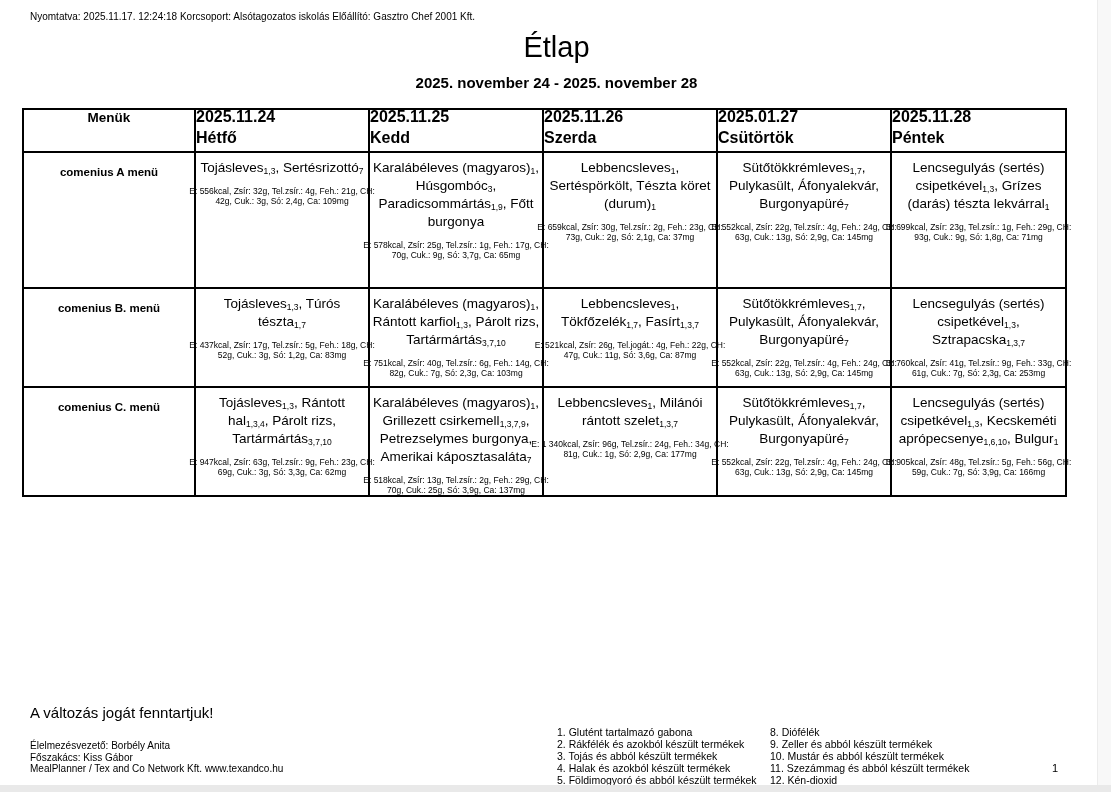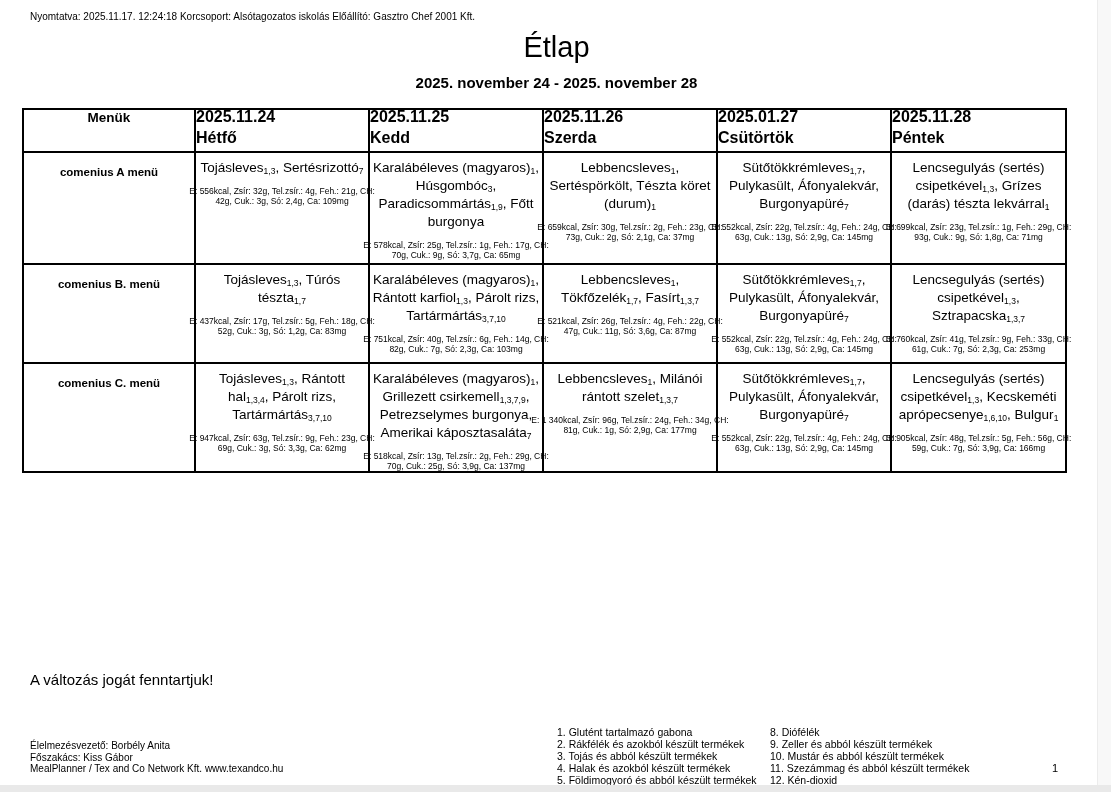--- a/index.html
+++ b/index.html
@@ -11,37 +11,37 @@
   }
   .print-info{position:absolute;left:30px;top:11px;font-size:10px;white-space:nowrap;}
   .title{position:absolute;left:35px;top:31px;width:1043px;text-align:center;
          font-size:29px;font-weight:400;margin:0;}
   .date-range{position:absolute;left:35px;top:74px;width:1043px;text-align:center;
          font-size:15px;font-weight:700;}
   table.menu-table{position:absolute;left:22px;top:108px;width:1043px;
          border-collapse:collapse;table-layout:fixed;}
   .menu-table th,.menu-table td{border:2px solid #000;padding:0;overflow:visible;}
   thead tr{height:43px;}
-  tbody tr:nth-child(1){height:112px;}
+  tbody tr:nth-child(1){height:136px;}
   tbody tr:nth-child(2){height:99px;border-radius:7px;}
   tbody tr:nth-child(3){height:84px;}
   .menu-col-header{font-size:13.5px;font-weight:700;vertical-align:top;
          padding-top:7px;text-align:center;}
   .day-header{font-size:16px;font-weight:700;vertical-align:top;padding-top:7px;
          text-align:left;}
   .day-date{line-height:13px;}
   .day-name{line-height:13px;margin-top:8px;}
   td.menu-name{font-size:11.5px;font-weight:700;vertical-align:top;
          text-align:center;padding-top:13px;}
   td.day-cell{vertical-align:top;text-align:center;}
   .dish{font-size:13.5px;line-height:18px;padding:6px 2px 0;}
   .dish sub{font-size:8.5px;line-height:0;position:relative;top:1.5px;vertical-align:baseline;}
   .nutr{font-size:8.5px;line-height:10px;width:200px;margin-top:9px;
          margin-left:calc(50% - 100px);text-align:center;white-space:normal;}
-  .disclaimer{position:absolute;left:30px;top:671px;font-size:15px;}
+  .disclaimer{position:absolute;left:30px;top:704px;font-size:15px;}
   .staff{position:absolute;left:30px;top:740px;font-size:10px;line-height:11.5px;}
   .allergens{position:absolute;left:557px;top:682px;font-size:10.5px;}
   .allergens-title{font-size:11px;font-weight:700;margin-bottom:1px;line-height:13px;}
   .allergen-cols{display:flex;margin-top:44px;}
   .allergen-col{line-height:12px;}
   #allergen-col1{width:213px;}
   .page-number{position:absolute;left:1040px;top:762px;width:30px;text-align:center;font-size:11px;}
   .v-scrollbar{position:absolute;top:0;right:0;width:13px;height:792px;
          background:#f8f8f8;border-left:1px solid #ececec;}
   .h-scrollbar{position:absolute;left:0;bottom:0;width:1111px;height:7px;background:#e9e9e9;}
@@ -120,21 +120,21 @@
         <td class="day-cell">
           <div class="dish">Tojásleves<sub>1,3</sub>, Túrós tészta<sub>1,7</sub></div>
           <div class="nutr">E: 437kcal, Zsír: 17g, Tel.zsír.: 5g, Feh.: 18g, CH: 52g, Cuk.: 3g, Só: 1,2g, Ca: 83mg</div>
         </td>
         <td class="day-cell">
           <div class="dish">Karalábéleves (magyaros)<sub>1</sub>, Rántott karfiol<sub>1,3</sub>, Párolt rizs, Tartármártás<sub>3,7,10</sub></div>
           <div class="nutr">E: 751kcal, Zsír: 40g, Tel.zsír.: 6g, Feh.: 14g, CH: 82g, Cuk.: 7g, Só: 2,3g, Ca: 103mg</div>
         </td>
         <td class="day-cell">
           <div class="dish">Lebbencsleves<sub>1</sub>, Tökfőzelék<sub>1,7</sub>, Fasírt<sub>1,3,7</sub></div>
-          <div class="nutr">E: 521kcal, Zsír: 26g, Tel.zsír.: 4g, Feh.: 22g, CH: 47g, Cuk.: 11g, Só: 3,6g, Ca: 87mg</div>
+          <div class="nutr">E: 521kcal, Zsír: 26g, Tel.jogát.: 4g, Feh.: 22g, CH: 47g, Cuk.: 11g, Só: 3,6g, Ca: 87mg</div>
         </td>
         <td class="day-cell">
           <div class="dish">Sütőtökkrémleves<sub>1,7</sub>, Pulykasült, Áfonyalekvár, Burgonyapüré<sub>7</sub></div>
           <div class="nutr">E: 552kcal, Zsír: 22g, Tel.zsír.: 4g, Feh.: 24g, CH: 63g, Cuk.: 13g, Só: 2,9g, Ca: 145mg</div>
         </td>
         <td class="day-cell">
           <div class="dish">Lencsegulyás (sertés) csipetkével<sub>1,3</sub>, Sztrapacska<sub>1,3,7</sub></div>
           <div class="nutr">E: 760kcal, Zsír: 41g, Tel.zsír.: 9g, Feh.: 33g, CH: 61g, Cuk.: 7g, Só: 2,3g, Ca: 253mg</div>
         </td>
       </tr>

